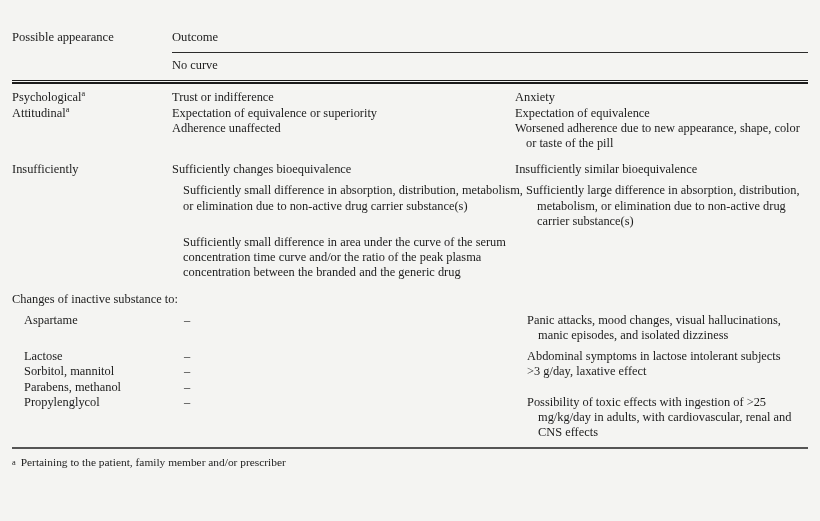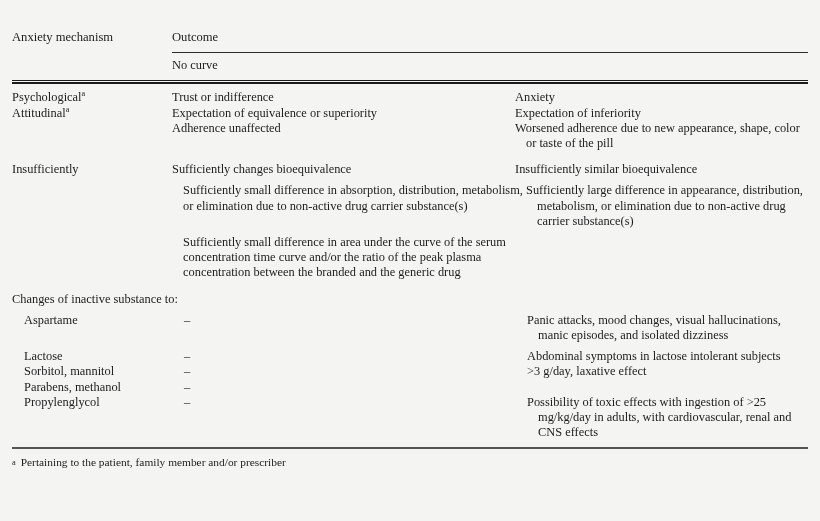--- a/index.html
+++ b/index.html
@@ -114,21 +114,21 @@
     padding-top: 1px;
     padding-right: 5px;
   }
 </style>
 </head>
 <body>
 
 <div class="table-wrap">
 
   <div class="row header-top">
-    <div class="cell col-mech">Anxiety mechanism</div>
+    <div class="cell col-mech">Possible appearance</div>
     <div class="cell col-nc">Outcome</div>
     <div class="cell col-wors"></div>
   </div>
 
   <div class="rule-sub"></div>
 
   <div class="row header-sub">
     <div class="cell col-mech"></div>
     <div class="cell col-nc">No curve</div>
   </div>
@@ -139,21 +139,21 @@
 
     <div class="row">
       <div class="cell col-mech"><span>Psychological</span><sup>a</sup></div>
       <div class="cell col-nc">Trust or indifference</div>
       <div class="cell col-wors">Anxiety</div>
     </div>
 
     <div class="row">
       <div class="cell col-mech"><span>Attitudinal</span><sup>a</sup></div>
       <div class="cell col-nc">Expectation of equivalence or superiority</div>
-      <div class="cell col-wors">Expectation of inferiority</div>
+      <div class="cell col-wors">Expectation of equivalence</div>
     </div>
 
     <div class="row">
       <div class="cell col-mech"></div>
       <div class="cell col-nc">Adherence unaffected</div>
       <div class="cell col-wors hang">Worsened adherence due to new appearance, shape, color or taste of the pill</div>
     </div>
 
     <div class="gap-md"></div>
 
@@ -161,21 +161,21 @@
       <div class="cell col-mech">Insufficiently</div>
       <div class="cell col-nc">Sufficiently changes bioequivalence</div>
       <div class="cell col-wors">Insufficiently similar bioequivalence</div>
     </div>
 
     <div class="gap-sm"></div>
 
     <div class="row">
       <div class="cell col-mech"></div>
       <div class="cell col-nc sub">Sufficiently small difference in absorption, distribution, metabolism, or elimination due to non-active drug carrier substance(s)</div>
-      <div class="cell col-wors hang">Sufficiently large difference in appearance, distribution, metabolism, or elimination due to non-active drug carrier substance(s)</div>
+      <div class="cell col-wors hang">Sufficiently large difference in absorption, distribution, metabolism, or elimination due to non-active drug carrier substance(s)</div>
     </div>
 
     <div class="gap-sm"></div>
 
     <div class="row">
       <div class="cell col-mech"></div>
       <div class="cell col-nc sub">Sufficiently small difference in area under the curve of the serum concentration time curve and/or the ratio of the peak plasma concentration between the branded and the generic drug</div>
     </div>
 
     <div class="gap-md"></div>

